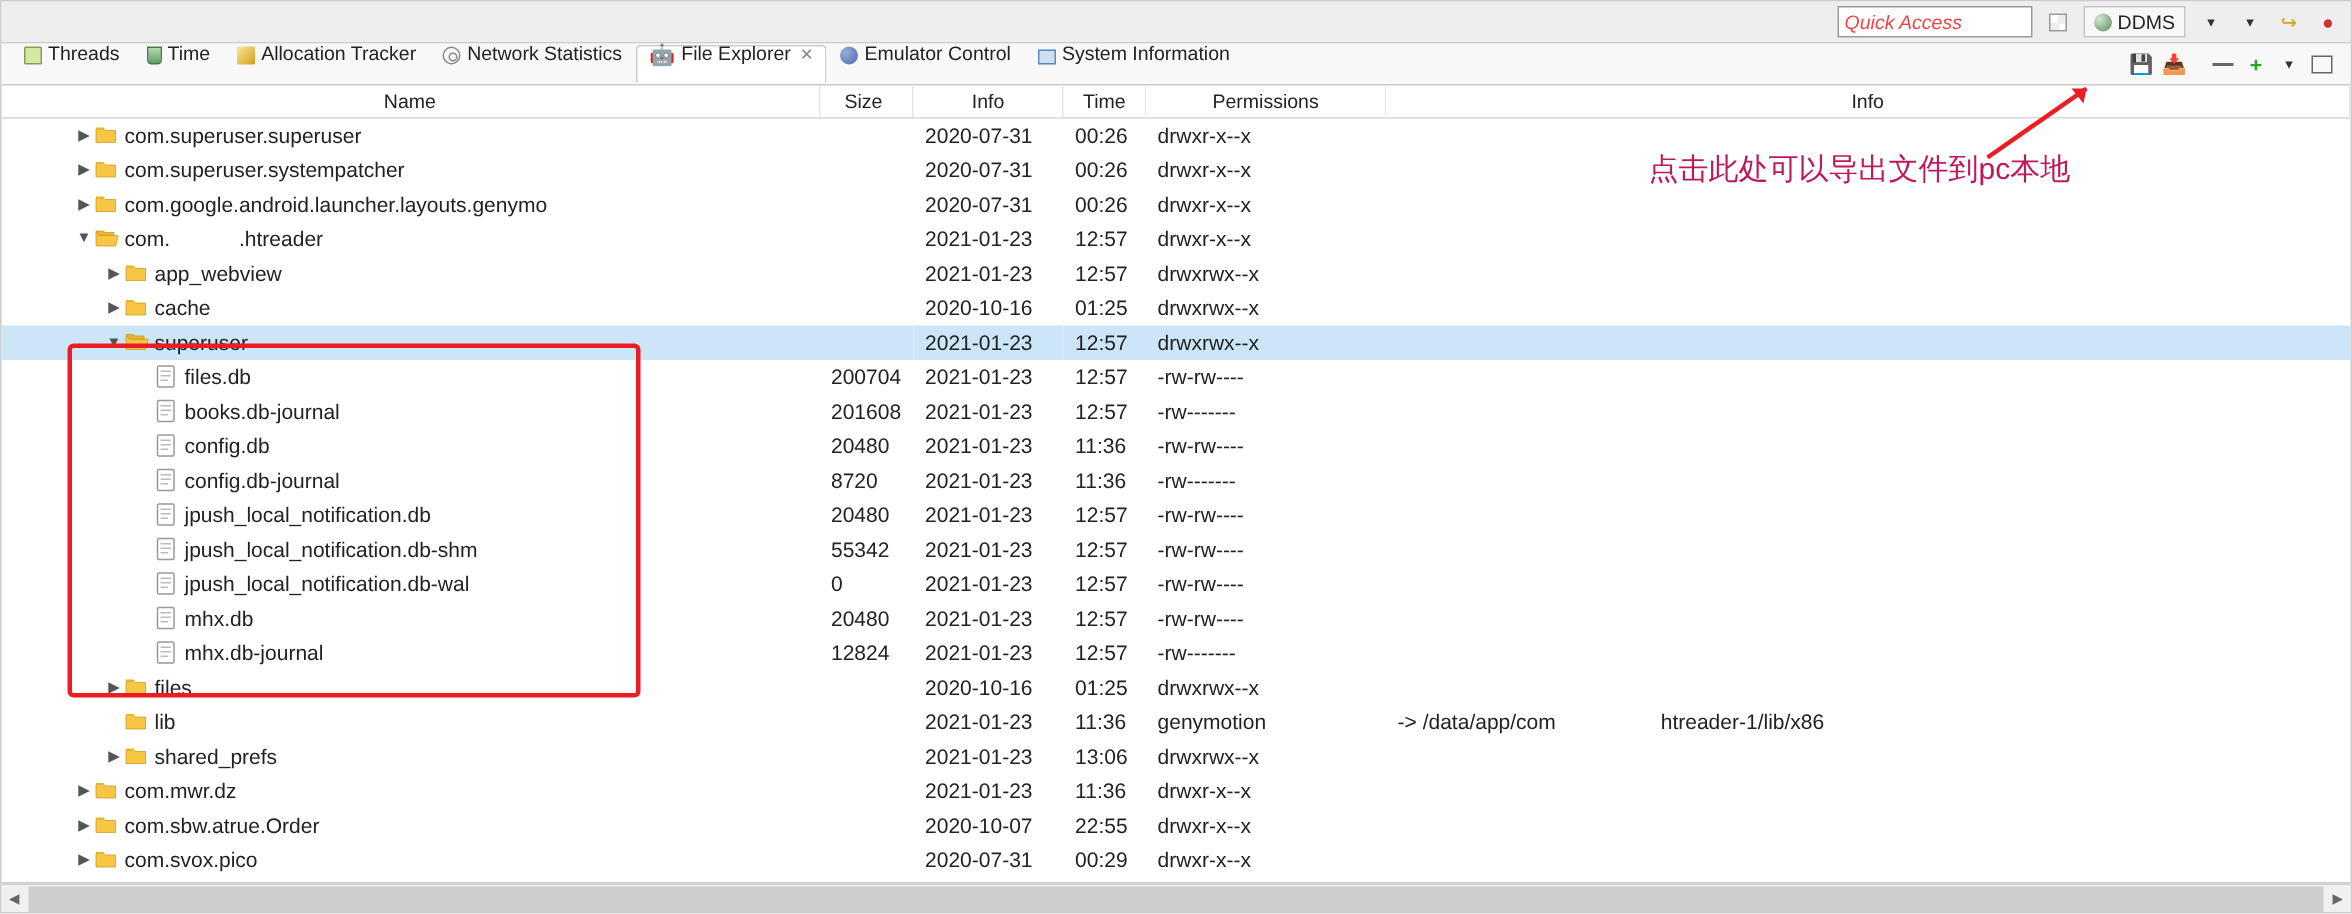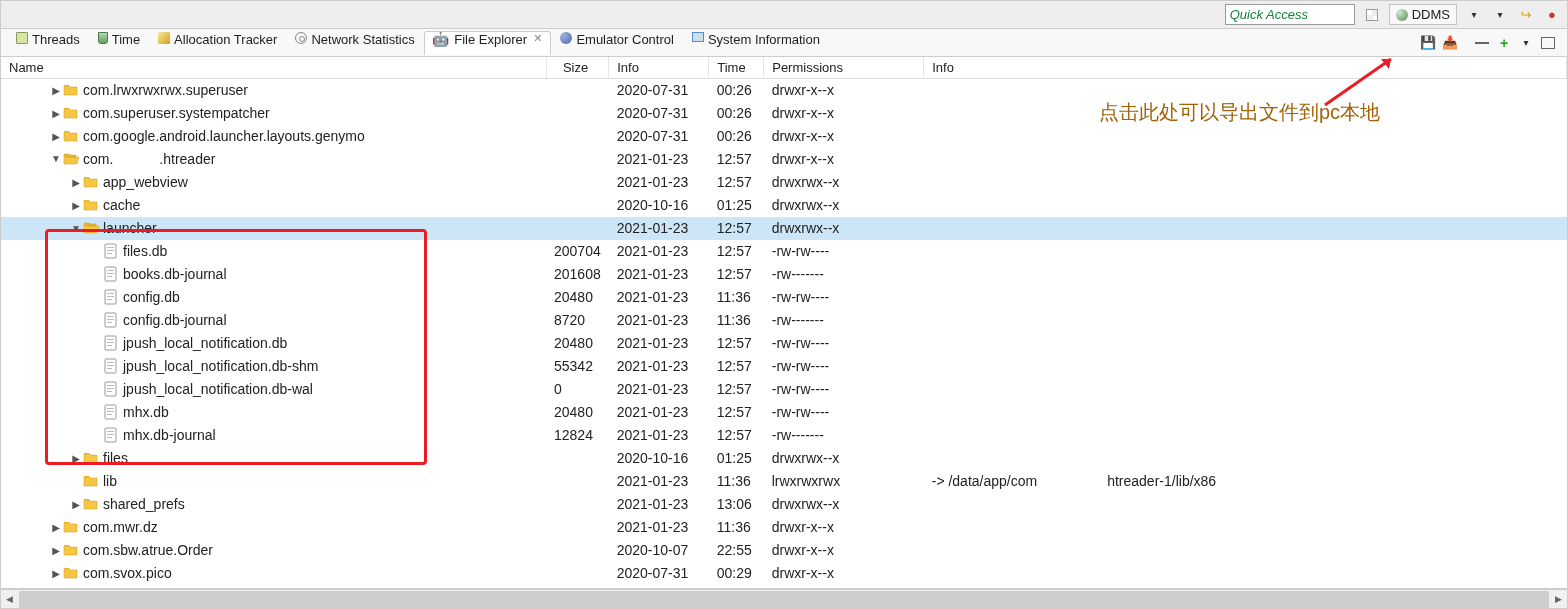--- a/index.html
+++ b/index.html
@@ -25,21 +25,21 @@
     align-items: center;
     padding: 0 6px;
     gap: 8px;
   }
   .quick-access {
     height: 21px;
     width: 130px;
     border: 1px solid #999;
     background: #fff;
     font-style: italic;
-    color: #15803d;
+    color: #ef4444;
     padding: 0 4px;
     font-size: 13px;
     display: inline-flex;
     align-items: center;
   }
   .iconbtn {
     width: 18px;
     height: 18px;
     display: inline-flex;
     align-items: center;
@@ -59,23 +59,23 @@
   .tabrow {
     display: flex;
     align-items: center;
     border-bottom: 1px solid #ccc;
     height: 28px;
     background: #f8f8f8;
     padding: 0 6px;
   }
   .view-tab {
     display: inline-flex;
-    align-items: flex-start;
+    align-items: flex-end;
     gap: 4px;
-    padding: 0 8px;
+    padding: 12px 8px;
     height: 24px;
     border: 1px solid transparent;
     border-bottom: none;
     font-size: 13px;
     cursor: pointer;
   }
   .view-tab.active {
     background: #fff;
     border-color: #ccc;
     border-top-left-radius: 3px;
@@ -86,21 +86,21 @@
   .view-controls { display: flex; align-items: center; gap: 4px; padding-right: 4px; }
   .view-controls .iconbtn { width: 18px; height: 18px; }
   .table-wrapper {
     flex: 1;
     overflow: auto;
     position: relative;
     border-bottom: 1px solid #ccc;
   }
   table { border-collapse: collapse; width: 100%; }
   th {
-    text-align: left;
+    text-align: center;
     font-weight: normal;
     font-size: 13px;
     padding: 3px 8px;
     border-right: 1px solid #e5e5e5;
     border-bottom: 1px solid #ddd;
     background: #fff;
     position: sticky;
     top: 0;
     white-space: nowrap;
   }
@@ -155,21 +155,21 @@
     width: 382px;
     height: 236px;
     pointer-events: none;
     z-index: 20;
     border-radius: 4px;
   }
   .annotation {
     position: absolute;
     top: 98px;
     left: 1098px;
-    color: #a16207;
+    color: #be185d;
     font-size: 20px;
     z-index: 25;
     pointer-events: none;
   }
   .annotation-arrow {
     position: absolute;
     top: 52px;
     left: 1322px;
     z-index: 25;
     pointer-events: none;
@@ -310,21 +310,21 @@
             <div class="name-cell">
               <span class="indent"></span>
               <span class="indent"></span>
               <span class="arrow">▶</span>
               <span class="icn folder-closed">
                 <svg width="16" height="14" viewBox="0 0 16 14">
                   <path class="body" d="M1 3 L1 12 L14 12 L14 4 L7 4 L6 3 Z" fill="#f7c642" stroke="#c79a20" stroke-width="0.5"></path>
                   <path d="M1 3 L1 2 L6 2 L7 3 Z" fill="#e8b52e"></path>
                 </svg>
               </span>
-              <span>com.lrwxrwxrwx.superuser</span>
+              <span>com.superuser.superuser</span>
             </div>
           </td>
           <td class="size"></td>
           <td>2020-07-31</td>
           <td>00:26</td>
           <td>drwxr-x--x</td>
           <td></td>
         </tr>
         <tr class="row">
           <td>
@@ -439,21 +439,21 @@
               <span class="indent"></span>
               <span class="indent"></span>
               <span class="indent"></span>
               <span class="arrow">▼</span>
               <span class="icn folder-open">
                 <svg width="16" height="14" viewBox="0 0 16 14">
                   <path class="body" d="M1 3 L1 12 L14 12 L16 5 L4 5 L3 3 Z" fill="#f7c642" stroke="#c79a20" stroke-width="0.5"></path>
                   <path d="M1 3 L1 2 L6 2 L7 3 L13 3 L13 5 L3 5 Z" fill="#e8b52e" stroke="#c79a20" stroke-width="0.5"></path>
                 </svg>
               </span>
-              <span>launcher</span>
+              <span>superuser</span>
             </div>
           </td>
           <td class="size"></td>
           <td>2021-01-23</td>
           <td>12:57</td>
           <td>drwxrwx--x</td>
           <td></td>
         </tr>
         <tr class="row">
           <td>
@@ -714,21 +714,21 @@
                   <path class="body" d="M1 3 L1 12 L14 12 L14 4 L7 4 L6 3 Z" fill="#f7c642" stroke="#c79a20" stroke-width="0.5"></path>
                   <path d="M1 3 L1 2 L6 2 L7 3 Z" fill="#e8b52e"></path>
                 </svg>
               </span>
               <span>lib</span>
             </div>
           </td>
           <td class="size"></td>
           <td>2021-01-23</td>
           <td>11:36</td>
-          <td>lrwxrwxrwx</td>
+          <td>genymotion</td>
           <td>-&gt; /data/app/com<span class="smudge" style="width: 70px;"></span>htreader-1/lib/x86</td>
         </tr>
         <tr class="row">
           <td>
             <div class="name-cell">
               <span class="indent"></span>
               <span class="indent"></span>
               <span class="indent"></span>
               <span class="arrow">▶</span>
               <span class="icn folder-closed">

